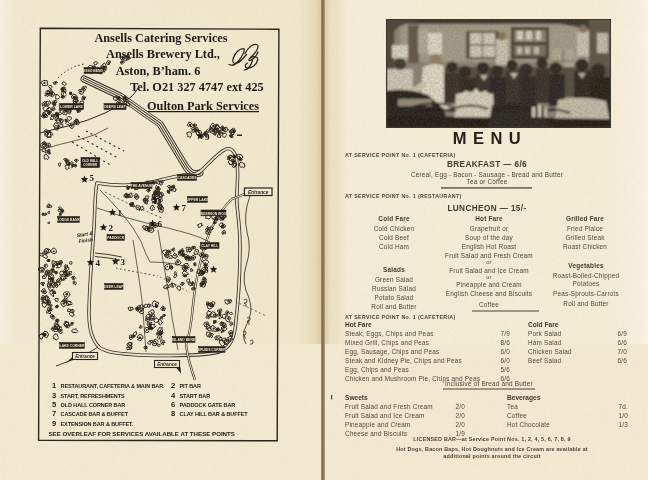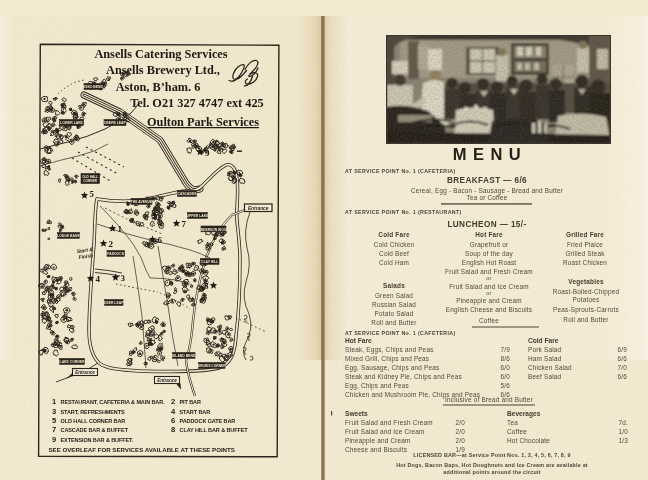--- a/index.html
+++ b/index.html
@@ -1,17 +1,17 @@
 <!DOCTYPE html>
 <html><head>
 <meta charset="utf-8">
 <style>
   html,body{margin:0;padding:0;}
   body{width:648px;height:480px;overflow:hidden;background:#f3e9d1;font-family:"Liberation Sans",sans-serif;}
-  #page{position:relative;width:648px;height:344px;background:linear-gradient(90deg,#f7f0df 0px,#f2e8cf 14px,#f1e7cd 298px,#e6d7b6 316px,#d8c7a2 321px,#eadebf 331px,#f4ebd6 348px,#f4ebd5 600px,#f7efdd 640px,#f9f3e3 648px);margin-top:16px;}
+  #page{position:relative;width:648px;height:344px;background:linear-gradient(90deg,#f7f0df 0px,#f2e8cf 14px,#f1e7cd 298px,#e6d7b6 316px,#d8c7a2 321px,#eadebf 331px,#f4ebd6 348px,#f4ebd5 600px,#f7efdd 640px,#f9f3e3 648px);}
   .abs{position:absolute;}
 </style>
 </head>
 <body>
 <div id="page">
 
   <div class="abs" style="left:321px;top:0;width:4px;height:480px;background:linear-gradient(90deg,#a8946f,#6e5c41 45%,#8a7656 70%,#b6a37d);opacity:0.9"></div>
 
   <svg class="abs" style="left:0;top:0" width="648" height="480" viewBox="0 0 648 480">
 

